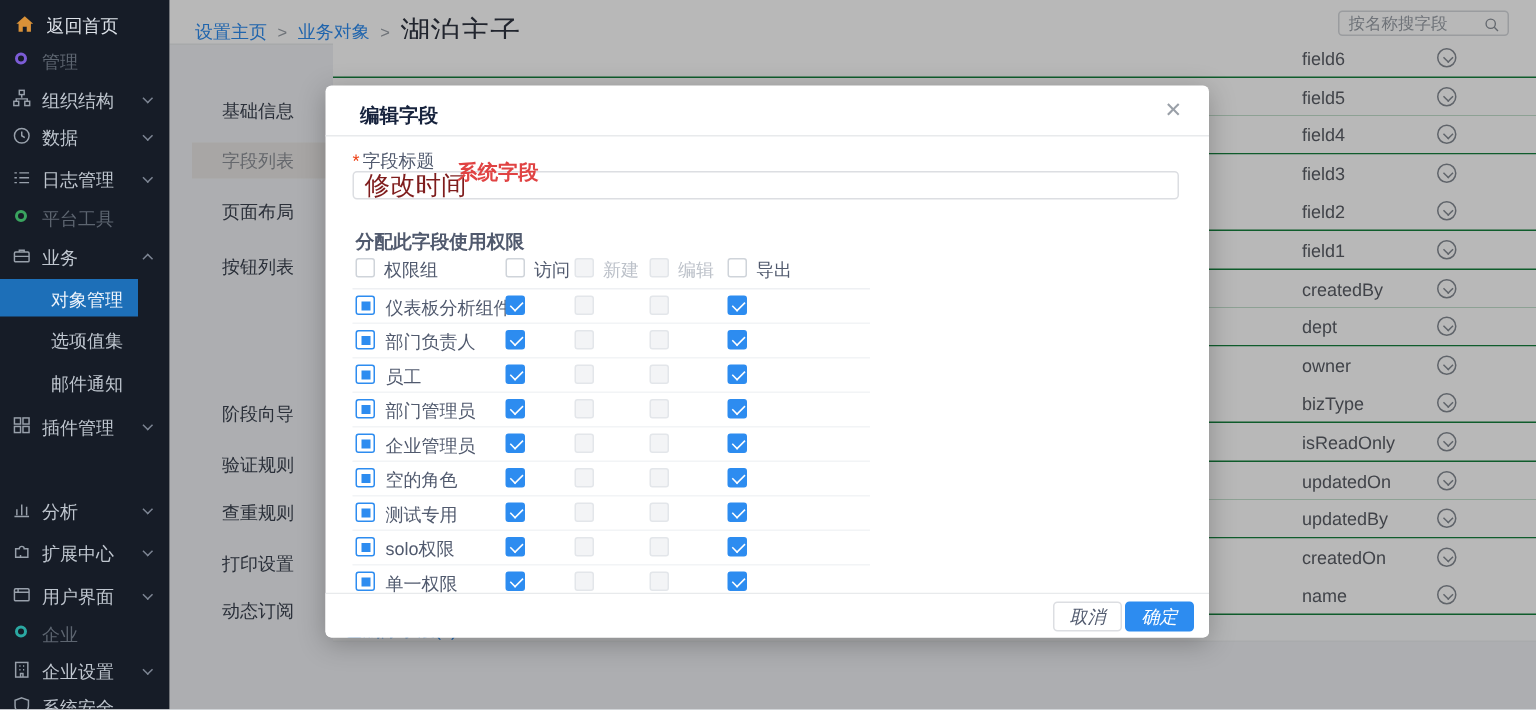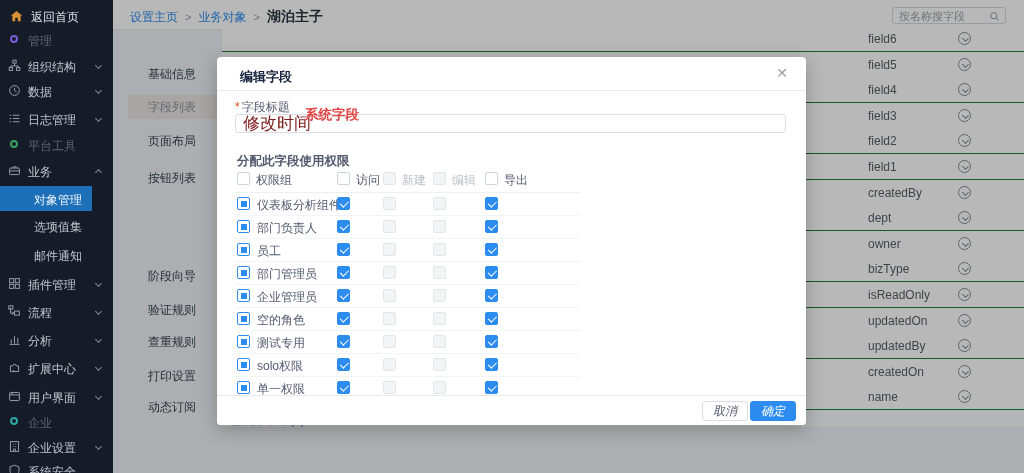--- a/index.html
+++ b/index.html
@@ -26,21 +26,21 @@
   .s-active { position:absolute; left:0; top:186px; width:92px; height:25px; background:#1d6fb8; }
   .s-active .s-label { position:absolute; left:34px; top:6px; color:#eef4fb; }
   svg.s-ic { stroke:#98a0ab; fill:none; stroke-width:1.2; }
 
   
   .main { position:absolute; left:113px; top:0; right:0; bottom:0; background:#f0f2f5; }
   .topbar { position:absolute; left:0; top:0; right:0; height:30px; background:#fff; border-bottom:1px solid #e8eaec; }
   .crumbs { position:absolute; left:17px; top:8px; display:flex; align-items:center; gap:7px; }
   .crumb-link { color:#2d8cf0; font-size:12px; cursor:pointer; }
   .crumb-sep { color:#9aa0a8; font-size:11px; }
-  .crumb-cur { color:#2f3440; font-size:14px;font-weight:bold; }
+  .crumb-cur { color:#2f3440; font-size:20px; }
   .searchbox { position:absolute; right:18px; top:7px; width:114px; height:17px; border:1px solid #d6d9dd; border-radius:3px; background:#fff; }
   .searchbox input { position:absolute; left:6px; top:1px; width:88px; height:13px; border:none; outline:none; font-size:11px; color:#555; background:transparent; font-family:inherit; }
   .searchbox input::placeholder { color:#9aa0a8; }
   .searchbox svg { position:absolute; right:5px; top:3px; stroke:#8a9099; fill:none; stroke-width:1.3; }
 
   
   .submenu { position:absolute; left:7px; top:30px; width:95px; bottom:0; }
   .sm-item { position:absolute; left:8px; width:95px; height:24px; line-height:24px; padding-left:20px; color:#3b4250; font-size:12px; cursor:pointer; white-space:nowrap; }
   .sm-item.active { background:#e9e7e5; color:#8d9097; }
 
@@ -155,29 +155,20 @@
     <div class="s-item" style="top:275px">
       <svg class="s-ic ic" viewBox="0 0 16 16">
           <rect x="2" y="2" width="5" height="5"></rect>
           <rect x="9" y="2" width="5" height="5"></rect>
           <rect x="2" y="9" width="5" height="5"></rect>
           <rect x="9" y="9" width="5" height="5"></rect>
         </svg>
       <span class="s-label">插件管理</span>
       <span class="chev"></span>
     </div>
-    <div class="s-item" style="top:303px">
-      <svg class="s-ic ic" viewBox="0 0 16 16">
-          <path d="M3 3v7h4 M7 10l-2-2 M7 10l-2 2"></path>
-          <rect x="8" y="7.5" width="6" height="5"></rect>
-          <rect x="1" y="1" width="5" height="4"></rect>
-        </svg>
-      <span class="s-label">流程</span>
-      <span class="chev"></span>
-    </div>
     <div class="s-item" style="top:331px">
       <svg class="s-ic ic" viewBox="0 0 16 16">
           <path d="M2 14h12 M4 13V8 M8 13V4 M12 13V6"></path>
         </svg>
       <span class="s-label">分析</span>
       <span class="chev"></span>
     </div>
     <div class="s-item" style="top:359px">
       <svg class="s-ic ic" viewBox="0 0 16 16">
           <path d="M3 6h3a2 2 0 1 1 4 0h3v7H3z M7 13v-2"></path>

